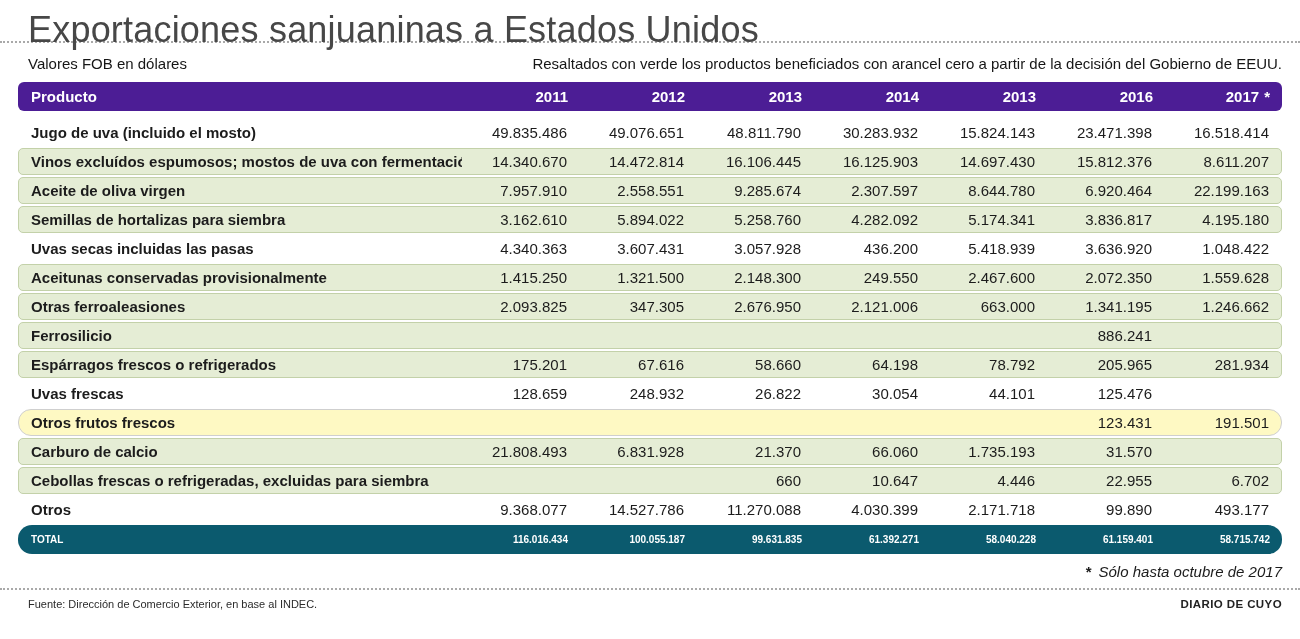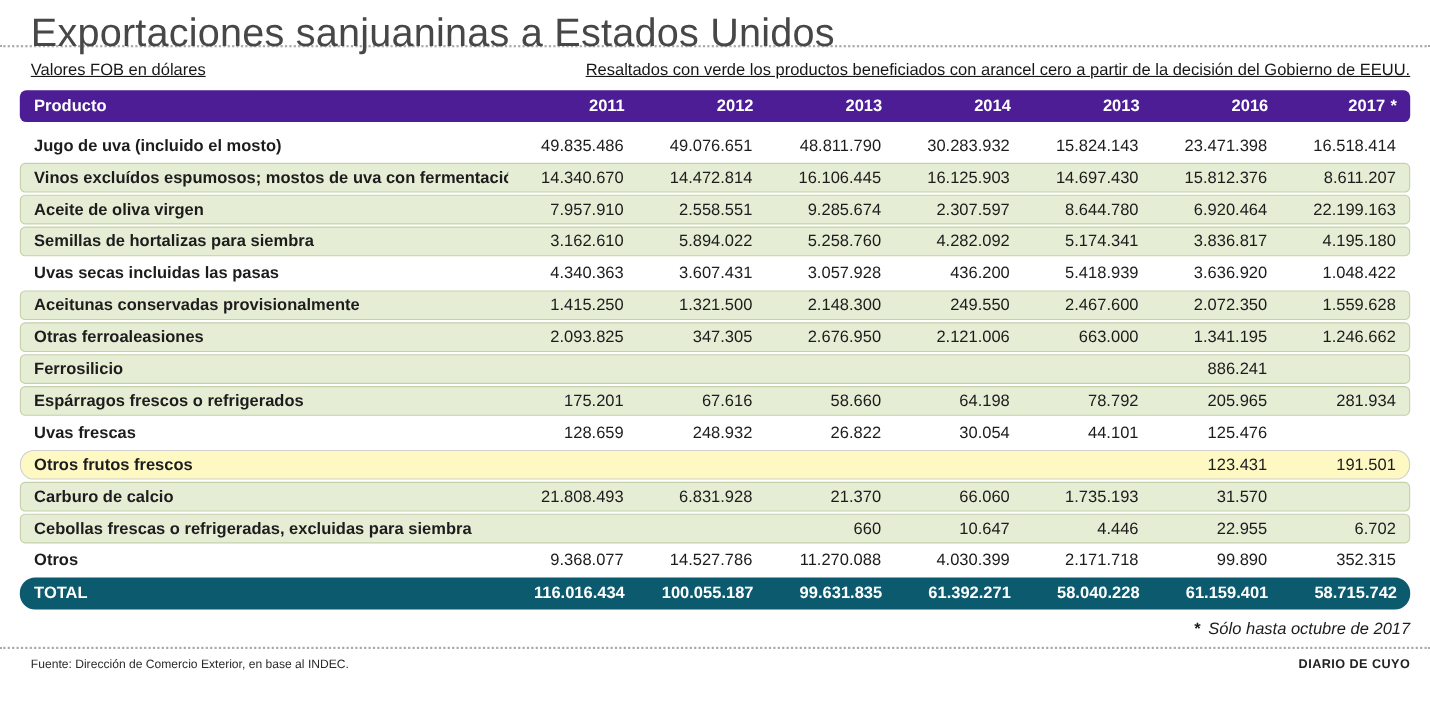--- a/index.html
+++ b/index.html
@@ -18,21 +18,21 @@
     padding: 9px 0 0 28px; letter-spacing: 0.2px;
     height: 41px;
   }
   .dotted-rule {
     border-top: 2px dotted #a9a9a9;
     height: 0; width: 100%;
   }
   .subhead {
     display: flex; justify-content: space-between; align-items: flex-end;
     margin: 12px 18px 9px 28px; font-size: 15px; color: #161616;
-    height: 18px; line-height: 18px; text-decoration: underline;
+    height: 18px; line-height: 18px;
   }
 
   .table-wrap { margin: 0 18px; }
   .grid-row {
     display: grid;
     grid-template-columns: 1fr repeat(7, 117px);
     align-items: center;
   }
   .thead {
     background: #4c1d95;
@@ -52,21 +52,21 @@
   }
   .trow.green { background: #e5edd5; border-color: #c3d1a9; }
   .trow.outlined { background: #fef9c3; border-color: #cfcfcf; border-radius: 13px; }
   .trow .pcell { padding-left: 12px; white-space: nowrap; overflow: hidden; font-weight: bold; }
   .trow .vcell { text-align: right; padding-right: 12px; font-variant-numeric: tabular-nums; }
 
   .total {
     background: #0b5a6e;
     border-radius: 14px;
     height: 29px; margin-top: 0px;
-    color: #ffffff; font-weight: bold; font-size: 15px;
+    color: #ffffff; font-weight: bold; font-size: 10px;
   }
   .total .pcell { padding-left: 13px; }
   .total .vcell { text-align: right; padding-right: 12px; }
 
   .footnote {
     margin: 8px 18px 6px 0;
     text-align: right; font-size: 15px; color: #1c1c1c;
     height: 20px; line-height: 20px;
   }
   .footnote .sym { font-weight: bold; font-style: normal; margin-right: 7px; }
@@ -236,21 +236,21 @@
           <div class="vcell">6.702</div>
         </div>
         <div class="grid-row trow">
           <div class="pcell">Otros</div>
           <div class="vcell">9.368.077</div>
           <div class="vcell">14.527.786</div>
           <div class="vcell">11.270.088</div>
           <div class="vcell">4.030.399</div>
           <div class="vcell">2.171.718</div>
           <div class="vcell">99.890</div>
-          <div class="vcell">352.315</div>
+          <div class="vcell">493.177</div>
         </div>
       </div>
     <div class="grid-row total" id="trow-total">
         <div class="pcell">TOTAL</div>
         <div class="vcell">116.016.434</div>
         <div class="vcell">100.055.187</div>
         <div class="vcell">99.631.835</div>
         <div class="vcell">61.392.271</div>
         <div class="vcell">58.040.228</div>
         <div class="vcell">61.159.401</div>

